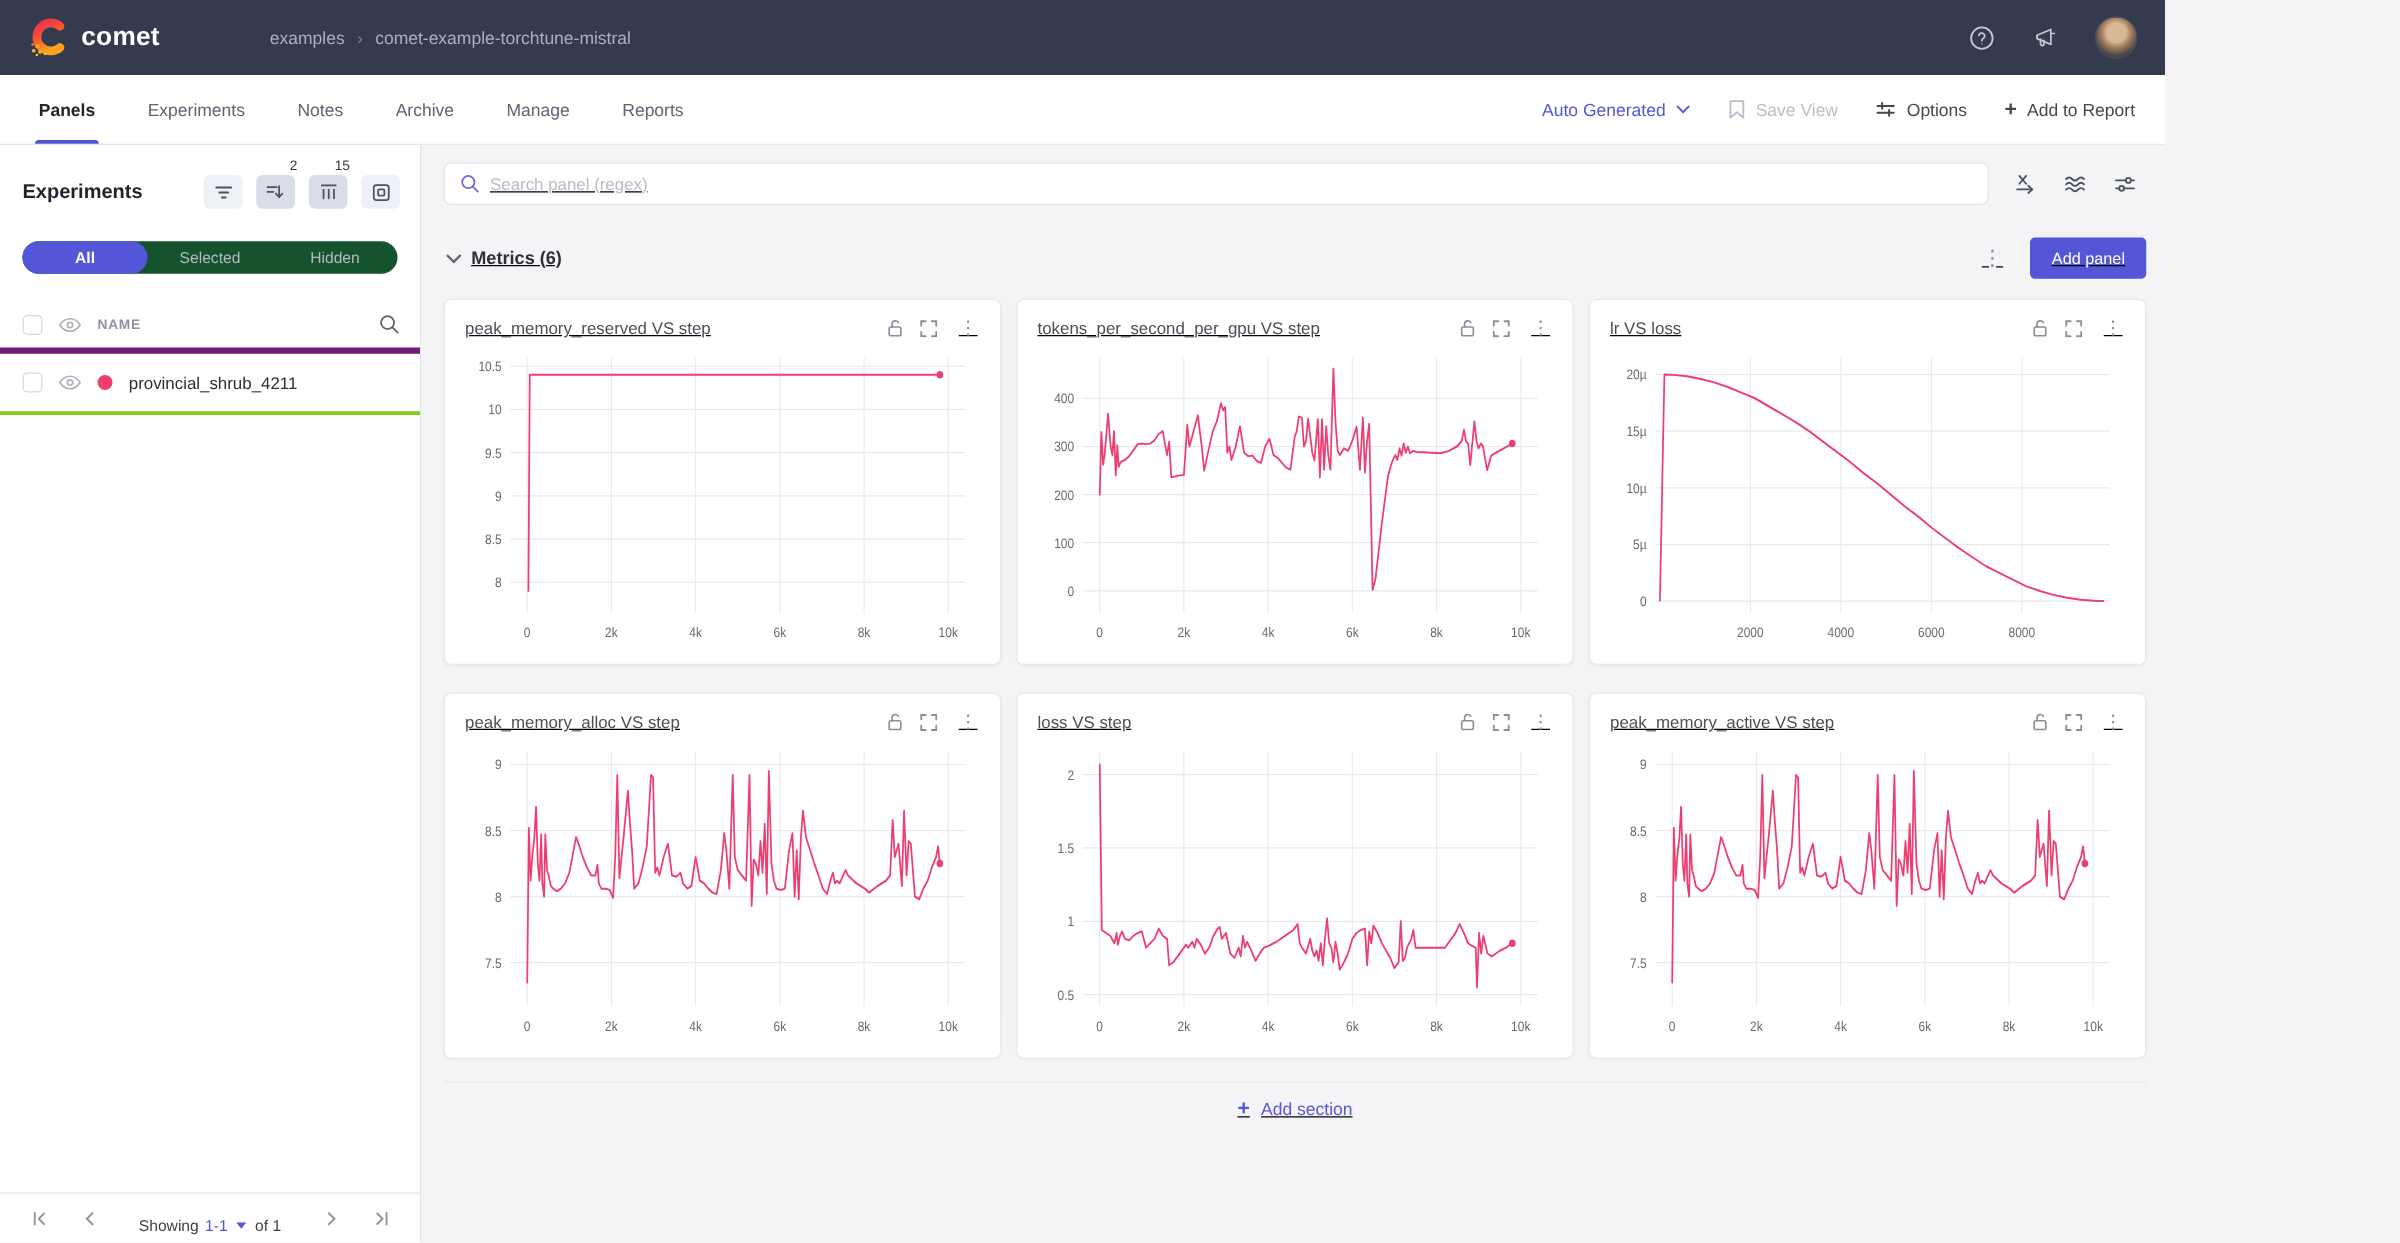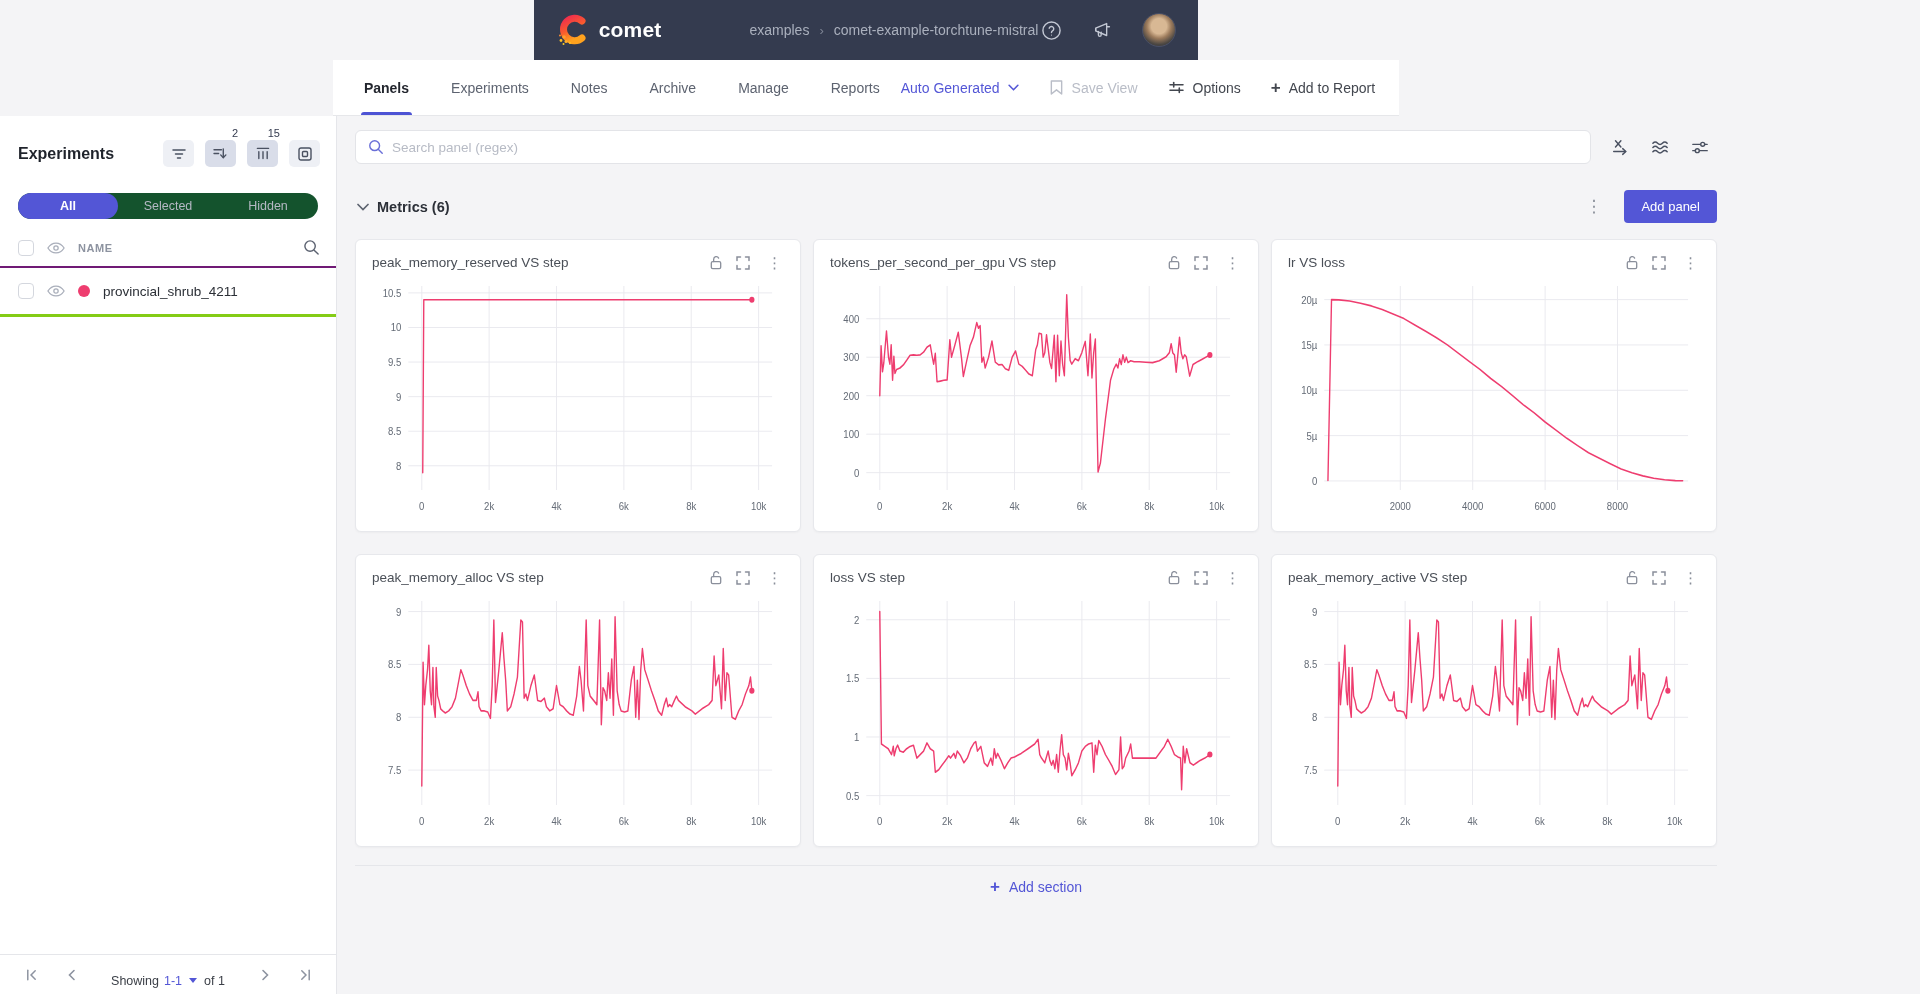--- a/index.html
+++ b/index.html
@@ -1,17 +1,17 @@
 <!DOCTYPE html>
 <html><head>
 <meta charset="utf-8">
 <style>
   * { margin:0; padding:0; box-sizing:border-box; }
   html,body { width:1920px; height:994px; overflow:hidden; font-family:"Liberation Sans","DejaVu Sans",sans-serif; background:#f4f4f6; }
-  .app { width:1732px; height:994px; display:flex; flex-direction:column;align-items:center; }
+  .app { width:1732px; height:994px; display:flex; flex-direction:column; }
 
   
   .navbar { height:60px; background:#343b4f; display:flex; align-items:center; padding:0 22px; flex:0 0 auto; }
   .logo { display:flex; align-items:center; gap:9px; cursor:pointer; }
   .logo-text { color:#ffffff; font-size:21px; font-weight:bold; letter-spacing:0.2px; }
   .breadcrumb { display:flex; align-items:center; gap:10px; margin-left:88px; font-size:14px; }
   .breadcrumb a { color:#aab0bd; text-decoration:none; cursor:pointer; }
   .bc-sep { color:#7d8494; font-size:13px; }
   .nav-right { margin-left:auto; display:flex; align-items:center; gap:26px; }
   .nav-icon-btn { width:26px; height:26px; display:flex; align-items:center; justify-content:center; cursor:pointer; }
@@ -38,36 +38,36 @@
   .sidebar { width:337px; background:#ffffff; border-right:1px solid #e5e6ea; display:flex; flex-direction:column; flex:0 0 auto; }
   .sidebar-head { display:flex; align-items:center; padding:24px 16px 8px 18px; }
   .sidebar-title { font-size:16px; font-weight:bold; color:#1f232b; }
   .head-icons { margin-left:auto; display:flex; gap:11px; }
   .icon-btn { position:relative; width:31px; height:27px; border-radius:5px; background:#eef0f5; border:none; display:flex; align-items:center; justify-content:center; cursor:pointer; }
   .icon-btn.active { background:#d9dde9; }
   .icon-badge { position:absolute; top:-13px; right:-2px; font-size:11px; color:#343b4f; }
   .seg-track { margin:18px 18px 0 18px; background:#14532d; border-radius:14px; height:26px; display:flex; }
   .seg { flex:1; border:none; background:transparent; border-radius:13px; font-size:12.5px; color:#b5b9c4; font-family:inherit; cursor:pointer; }
   .seg.active { background:#5356d6; color:#ffffff; font-weight:bold; }
-  .list-header { display:flex; align-items:center; gap:13px; padding:20px 16px 10px 18px; border-bottom:2px solid #701a75; }
+  .list-header { display:flex; align-items:center; gap:13px; padding:32px 16px 10px 18px; border-bottom:5px solid #701a75; }
   .col-name { font-size:11px; color:#8d93a0; letter-spacing:0.6px; font-weight:bold; }
   .list-header .spacer { flex:1; }
   .checkbox { width:16px; height:16px; border:1px solid #d4d7de; border-radius:4px; background:#fff; cursor:pointer; flex:0 0 auto; }
   .exp-row { display:flex; align-items:center; gap:13px; padding:15px 16px 15px 18px; border-bottom:3px solid #84cc16; cursor:pointer; }
   .exp-dot { width:12px; height:12px; border-radius:50%; flex:0 0 auto; }
   .exp-name { font-size:13.5px; color:#2b2f36; }
   .sidebar-fill { flex:1; }
   .pagination { border-top:1px solid #e5e6ea; height:40px; display:flex; align-items:center; padding:0 14px; gap:6px; }
   .pg-btn { background:none; border:none; width:34px; height:28px; display:flex; align-items:center; justify-content:center; cursor:pointer; }
   .page-info { flex:1; display:flex; align-items:center; justify-content:center; gap:5px; font-size:12.5px; color:#3c4048;margin-top:12px; }
   .page-range { color:#5356d6; cursor:pointer; }
   .tri-down { width:0; height:0; border-left:4px solid transparent; border-right:4px solid transparent; border-top:5px solid #5356d6; display:inline-block; margin:0 2px; cursor:pointer; }
 
   
-  .content { flex:1; padding:14px 15px 0 18px; display:flex; flex-direction:column; min-width:0; }
+  .content { flex:1; padding:14px 15px 0 18px; display:flex; flex-direction:column; min-width:0;text-decoration:underline; }
   .search-row { display:flex; align-items:center; gap:14px; }
   .search-box { flex:1; height:34px; background:#ffffff; border:1px solid #e3e4e8; border-radius:6px; display:flex; align-items:center; padding:0 12px; gap:8px; }
   .search-box input { border:none; outline:none; flex:1; font-size:13.5px; font-family:inherit; color:#30343c; background:transparent; }
   .search-box input::placeholder { color:#b7bbc5; }
   .search-tools { display:flex; gap:10px; padding-right:2px; }
   .tool-btn { background:none; border:none; width:30px; height:30px; display:flex; align-items:center; justify-content:center; cursor:pointer; }
 
   .section-head { display:flex; align-items:center; margin:26px 0 16px 2px; }
   .sec-chevron { display:flex; align-items:center; margin-right:8px; cursor:pointer; }
   .sec-title { font-size:14.5px; color:#2c3038; font-weight:bold; }

